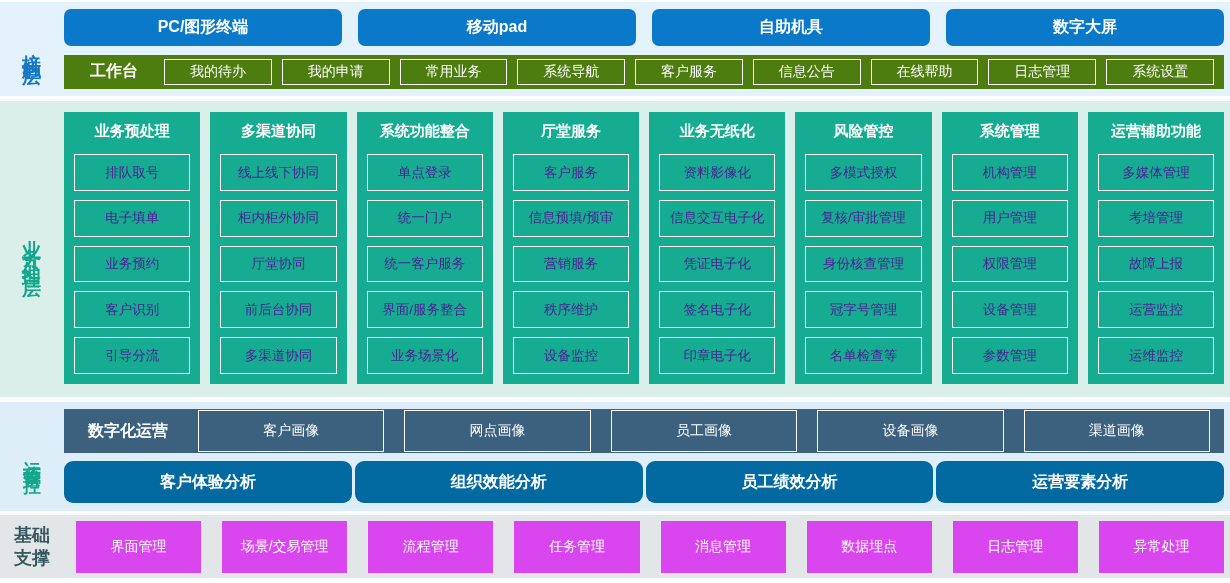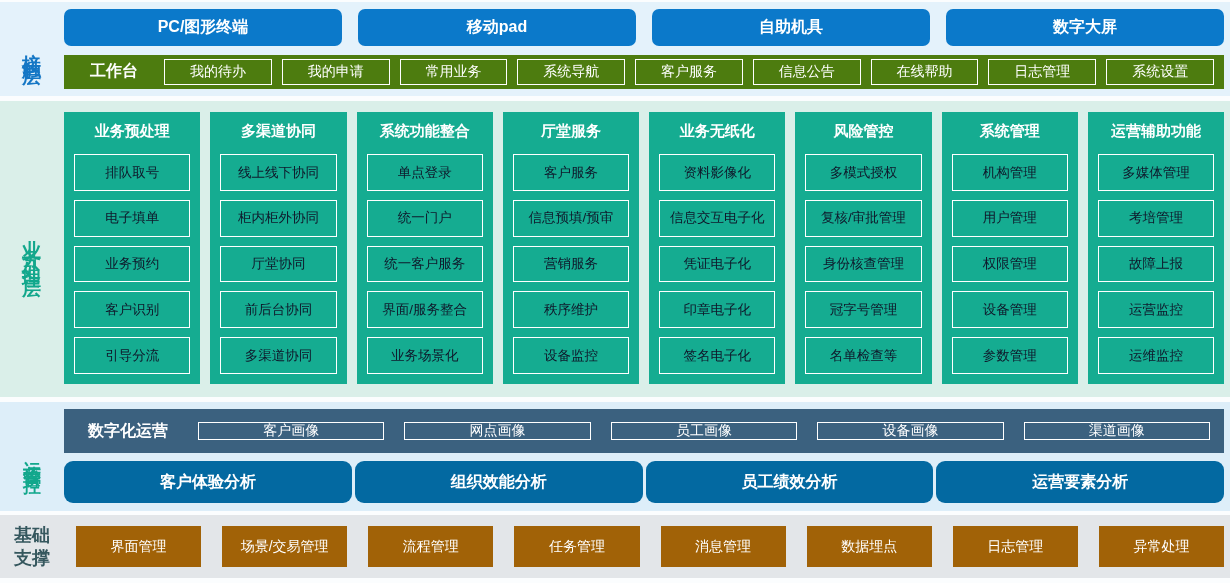--- a/index.html
+++ b/index.html
@@ -41,50 +41,50 @@
   .band-business .v-label { color:#12a78c; letter-spacing:10px; }
   .band-business .content { flex-direction:row; gap:10px; padding:11px 6px 13px 0; }
   .biz-col {
     flex:1; background:#15ac91; display:flex; flex-direction:column; padding:7px 10px 10px;
   }
   .biz-title {
     color:#fff; font-weight:bold; font-size:15px; text-align:right;
     height:32px; display:flex; align-items:center; justify-content:center; white-space:nowrap;
   }
   .biz-item {
-    height:44px; margin-top:9px; border:1px solid #ffffff; color:#0f172a;
+    height:44px; margin-top:9px; border:1px solid #ffffff; color:#4c1d95;
     font-size:13.5px; line-height:1.15; text-align:center; padding:0 3px;
     display:flex; align-items:center; justify-content:center;
   }
 
   
   .band-ops { height:110px; background:#ddeef9; margin-top:5px; }
   .band-ops .v-label { color:#12a78c; font-size:18px; letter-spacing:5px; }
   .band-ops .content { gap:8px; }
   .digital-row { height:44px; background:#3b617f; display:flex; align-items:center; padding:0 14px; gap:20px; }
   .digital-label { color:#fff; font-weight:bold; font-size:16px; padding:0 10px; white-space:nowrap; }
   .portrait-box {
-    flex:1; height:18px; border:1px solid #ffffff; color:#fff; font-size:14px;
+    flex:1; height:42px; border:1px solid #ffffff; color:#fff; font-size:14px;
     display:flex; align-items:center; justify-content:center; white-space:nowrap;
   }
   .analysis-row { display:flex; gap:3px; height:42px; }
   .analysis-btn {
     flex:1; background:#0369a1; border-radius:9px; color:#fff; font-weight:bold; font-size:16px;
     display:flex; align-items:center; justify-content:center;
   }
 
   
   .band-foundation { height:63px; background:#e3e6e9; margin-top:4px; margin-bottom:5px; }
   .h-label {
     width:40px; color:#35575e; font-weight:bold; font-size:18px; line-height:1.25; text-align:center;
     word-break:break-all;
   }
   .band-foundation .content { flex-direction:row; align-items:center; gap:9px; }
   .fund-item {
-    flex:1; height:41px; background:#a16207; color:#fff; font-size:14px;
+    flex:1; height:52px; background:#d946ef; color:#fff; font-size:14px;
     display:flex; align-items:center; justify-content:center; white-space:nowrap;margin-left:12px;
   }
 </style>
 </head>
 <body>
 
 <div class="page">
 
   <div class="band band-contact">
     <div class="label-col">
@@ -152,22 +152,22 @@
         <div class="biz-item">营销服务</div>
         <div class="biz-item">秩序维护</div>
         <div class="biz-item">设备监控</div>
       </div>
 
       <div class="biz-col">
         <div class="biz-title">业务无纸化</div>
         <div class="biz-item">资料影像化</div>
         <div class="biz-item">信息交互电子化</div>
         <div class="biz-item">凭证电子化</div>
+        <div class="biz-item">签名电子化</div>
         <div class="biz-item">印章电子化</div>
-        <div class="biz-item">签名电子化</div>
       </div>
 
       <div class="biz-col">
         <div class="biz-title">风险管控</div>
         <div class="biz-item">多模式授权</div>
         <div class="biz-item">复核/审批管理</div>
         <div class="biz-item">身份核查管理</div>
         <div class="biz-item">冠字号管理</div>
         <div class="biz-item">名单检查等</div>
       </div>

